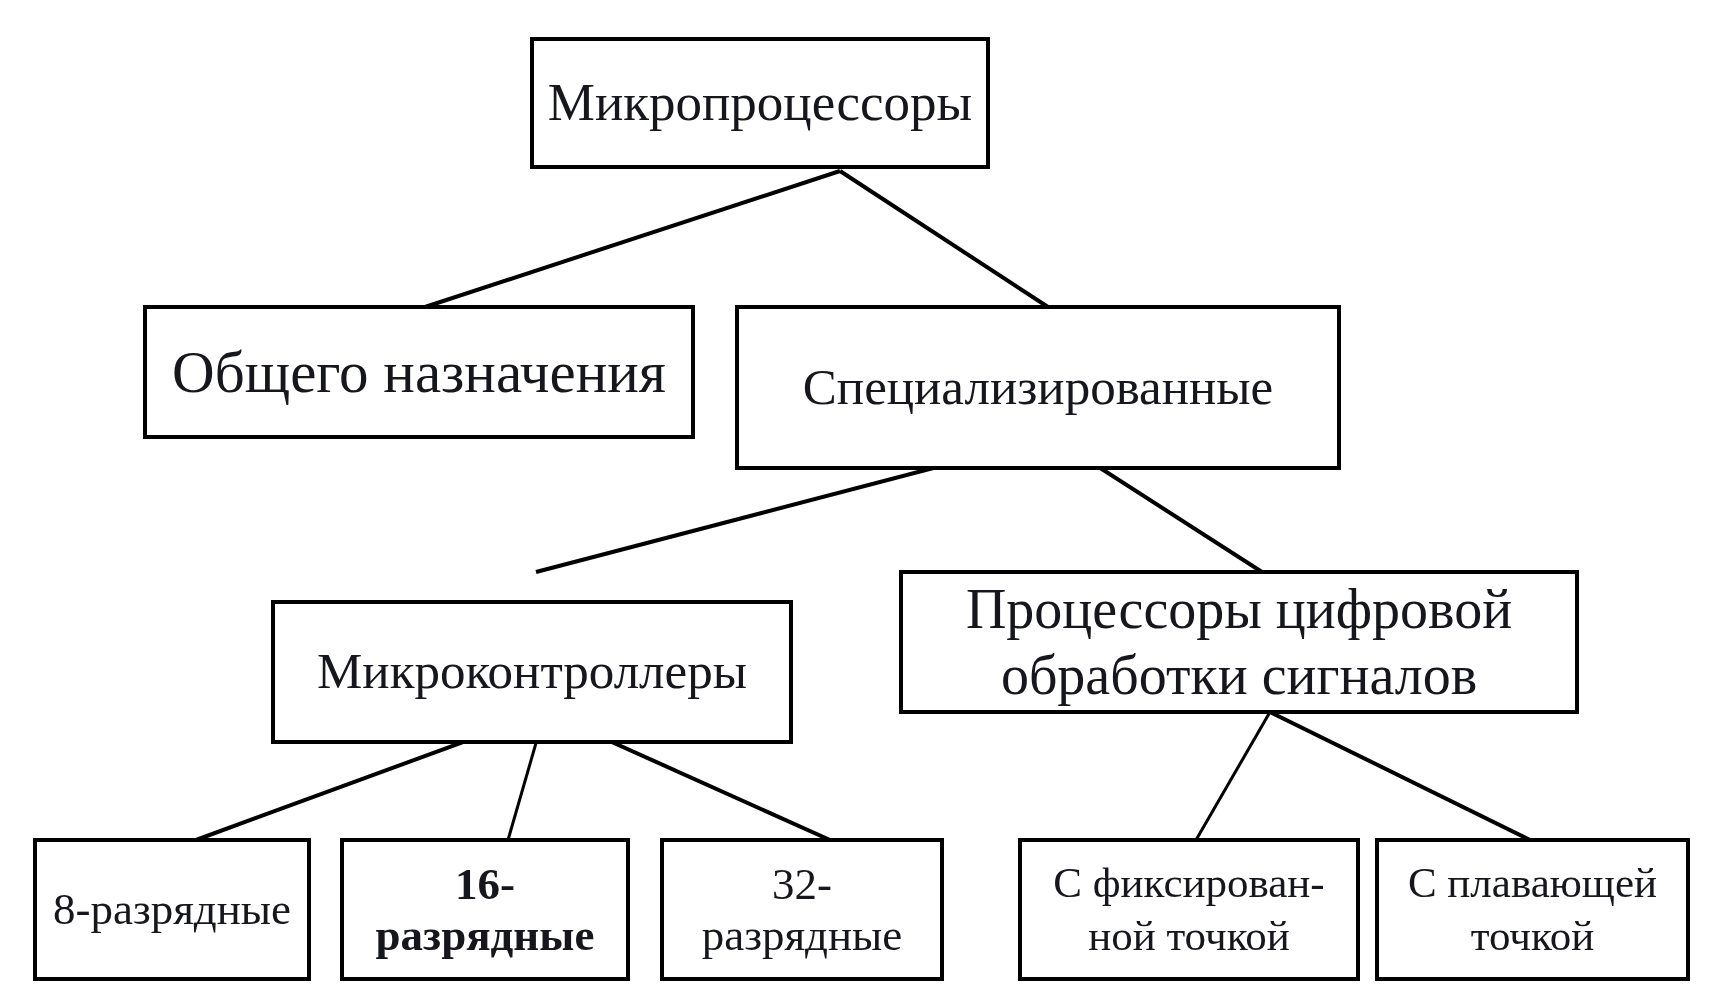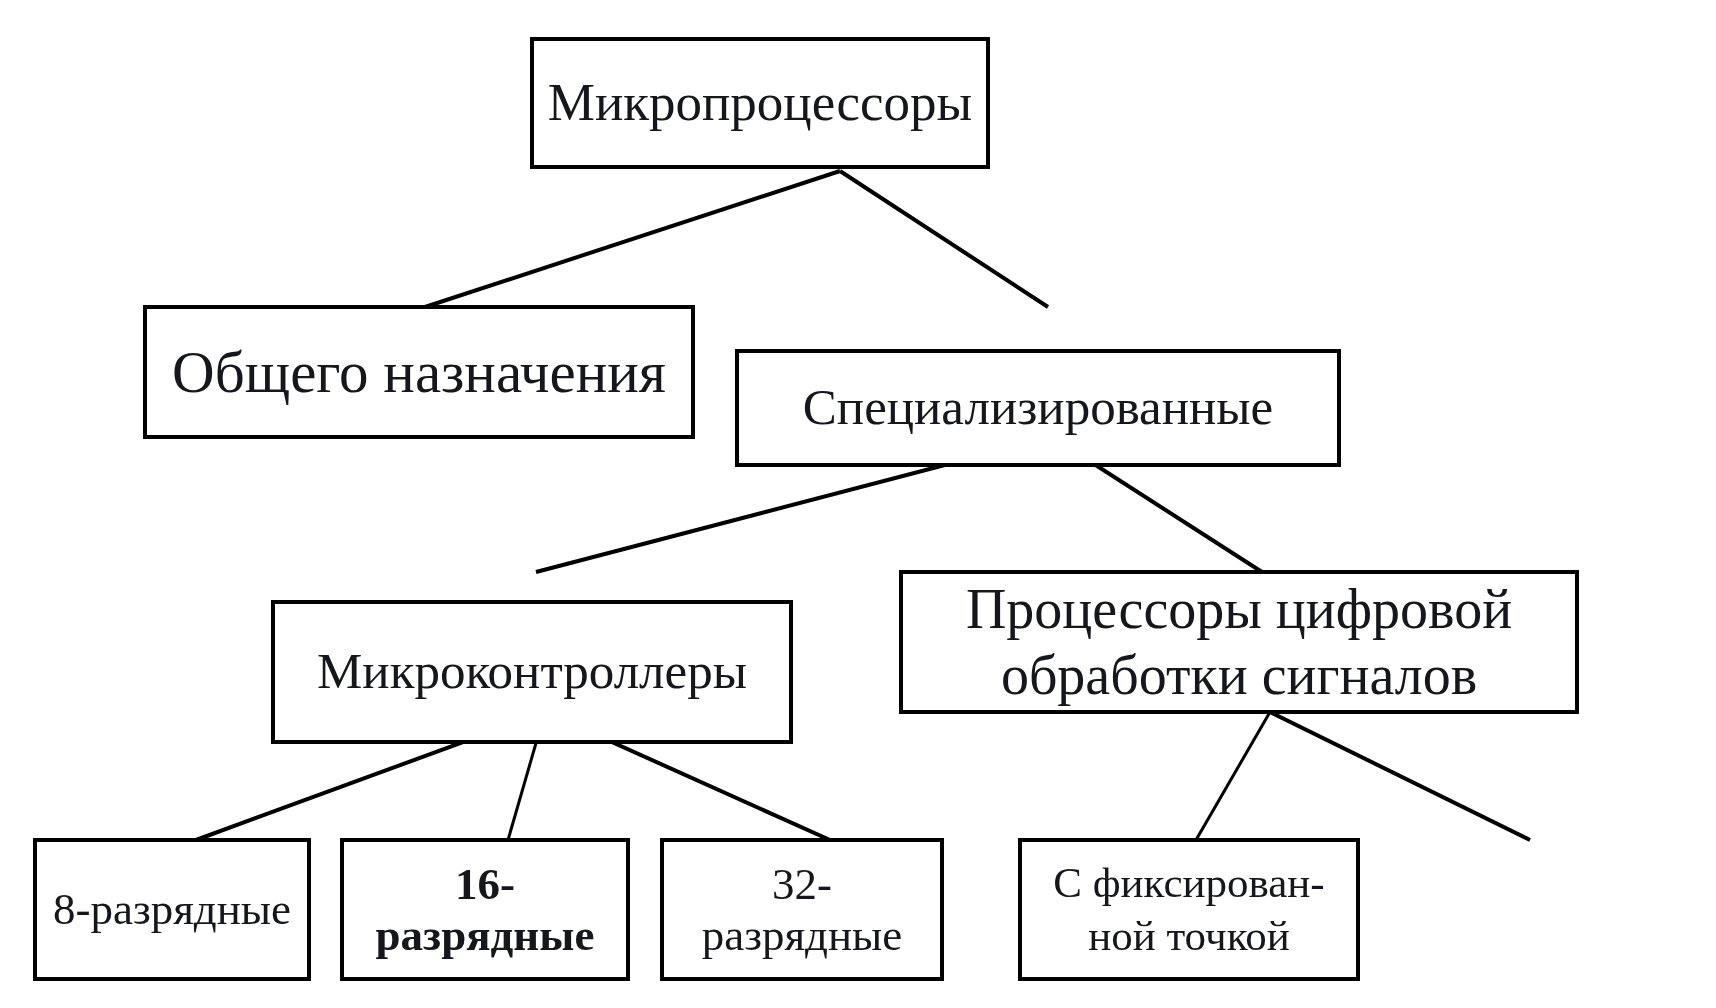--- a/index.html
+++ b/index.html
@@ -50,21 +50,21 @@
   }
   #node-microprocessors .node-label { font-size: 53px; }
 
   
   #node-general-purpose {
     left: 143px; top: 305px; width: 552px; height: 134px;
   }
   #node-general-purpose .node-label { font-size: 59px; }
 
   #node-specialized {
-    left: 735px; top: 305px; width: 606px; height: 118px; margin-top: 44px;
+    left: 735px; top: 305px; width: 606px; height: 165px;
   }
   #node-specialized .node-label { font-size: 51px; }
 
   
   #node-microcontrollers {
     left: 271px; top: 600px; width: 522px; height: 144px;
   }
   #node-microcontrollers .node-label { font-size: 51px; }
 
   #node-dsp {
@@ -142,14 +142,18 @@
 
   <div class="node" id="node-32bit">
     <span class="node-label">32-разрядные</span>
   </div>
 
   <div class="node" id="node-fixed-point">
     <span class="node-label">С фиксирован-
 ной точкой</span>
   </div>
 
+  <div class="node" id="node-floating-point">
+    <span class="node-label">С плавающей
+точкой</span>
+  </div>
 
 </div>
 
 </body></html>

